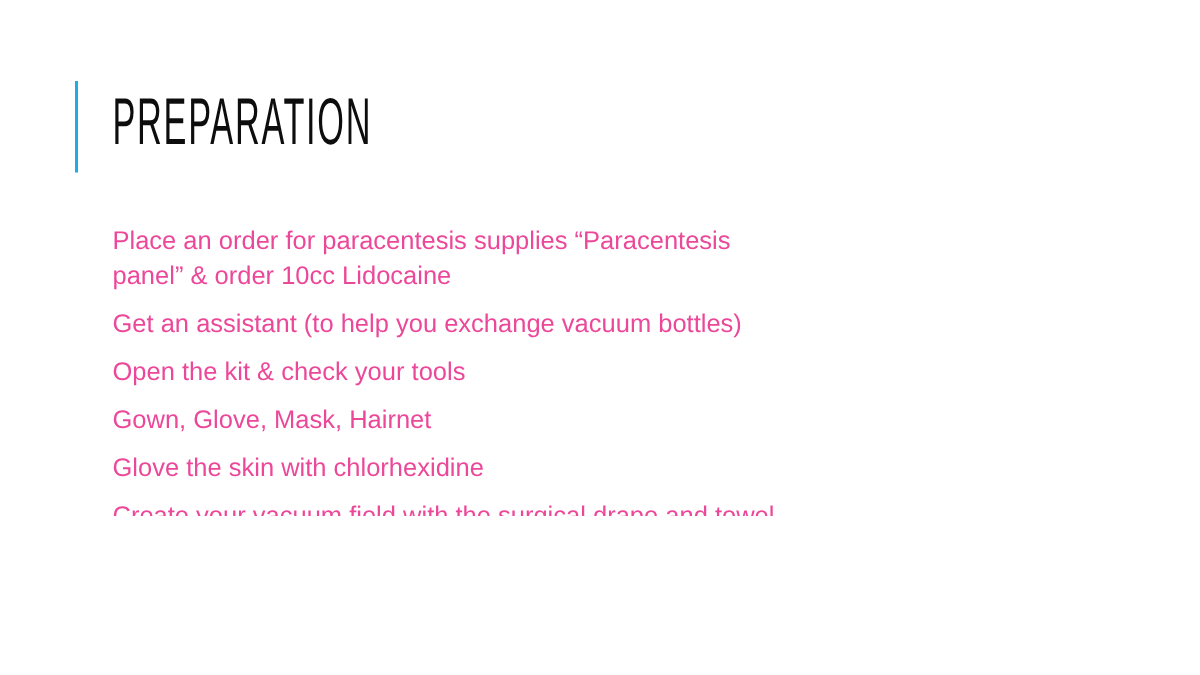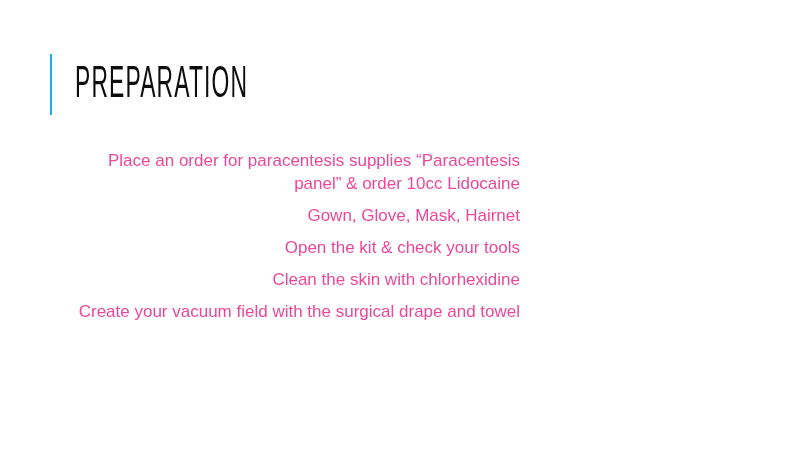--- a/index.html
+++ b/index.html
@@ -7,21 +7,20 @@
     padding: 0;
     background: #ffffff;
   }
   .slide {
     position: relative;
     width: 800px;
     height: 344px;
     background: #ffffff;
     overflow: hidden;
     font-family: "Liberation Sans", sans-serif;
-    text-align: right;
   }
   .accent-bar {
     position: absolute;
     left: 50px;
     top: 54px;
     width: 2px;
     height: 61px;
     background: #1CADE4;
   }
   .slide-title {
@@ -53,18 +52,19 @@
   }
 </style>
 </head>
 <body>
 
 <div class="slide">
   <div class="accent-bar" style="background: rgb(28, 173, 228);"></div>
   <h1 class="slide-title">PREPARATION</h1>
   <div class="bullet-list">
     <p class="list-item">Place an order for paracentesis supplies “Paracentesis panel” &amp; order 10cc Lidocaine</p>
+    <p class="list-item">Get an assistant (to help you exchange vacuum bottles)</p>
+    <p class="list-item">Open the kit &amp; check your tools</p>
     <p class="list-item">Gown, Glove, Mask, Hairnet</p>
-    <p class="list-item">Open the kit &amp; check your tools</p>
-    <p class="list-item">Clean the skin with chlorhexidine</p>
+    <p class="list-item">Glove the skin with chlorhexidine</p>
     <p class="list-item">Create your vacuum field with the surgical drape and towel</p>
   </div>
 </div>
 
 </body></html>

